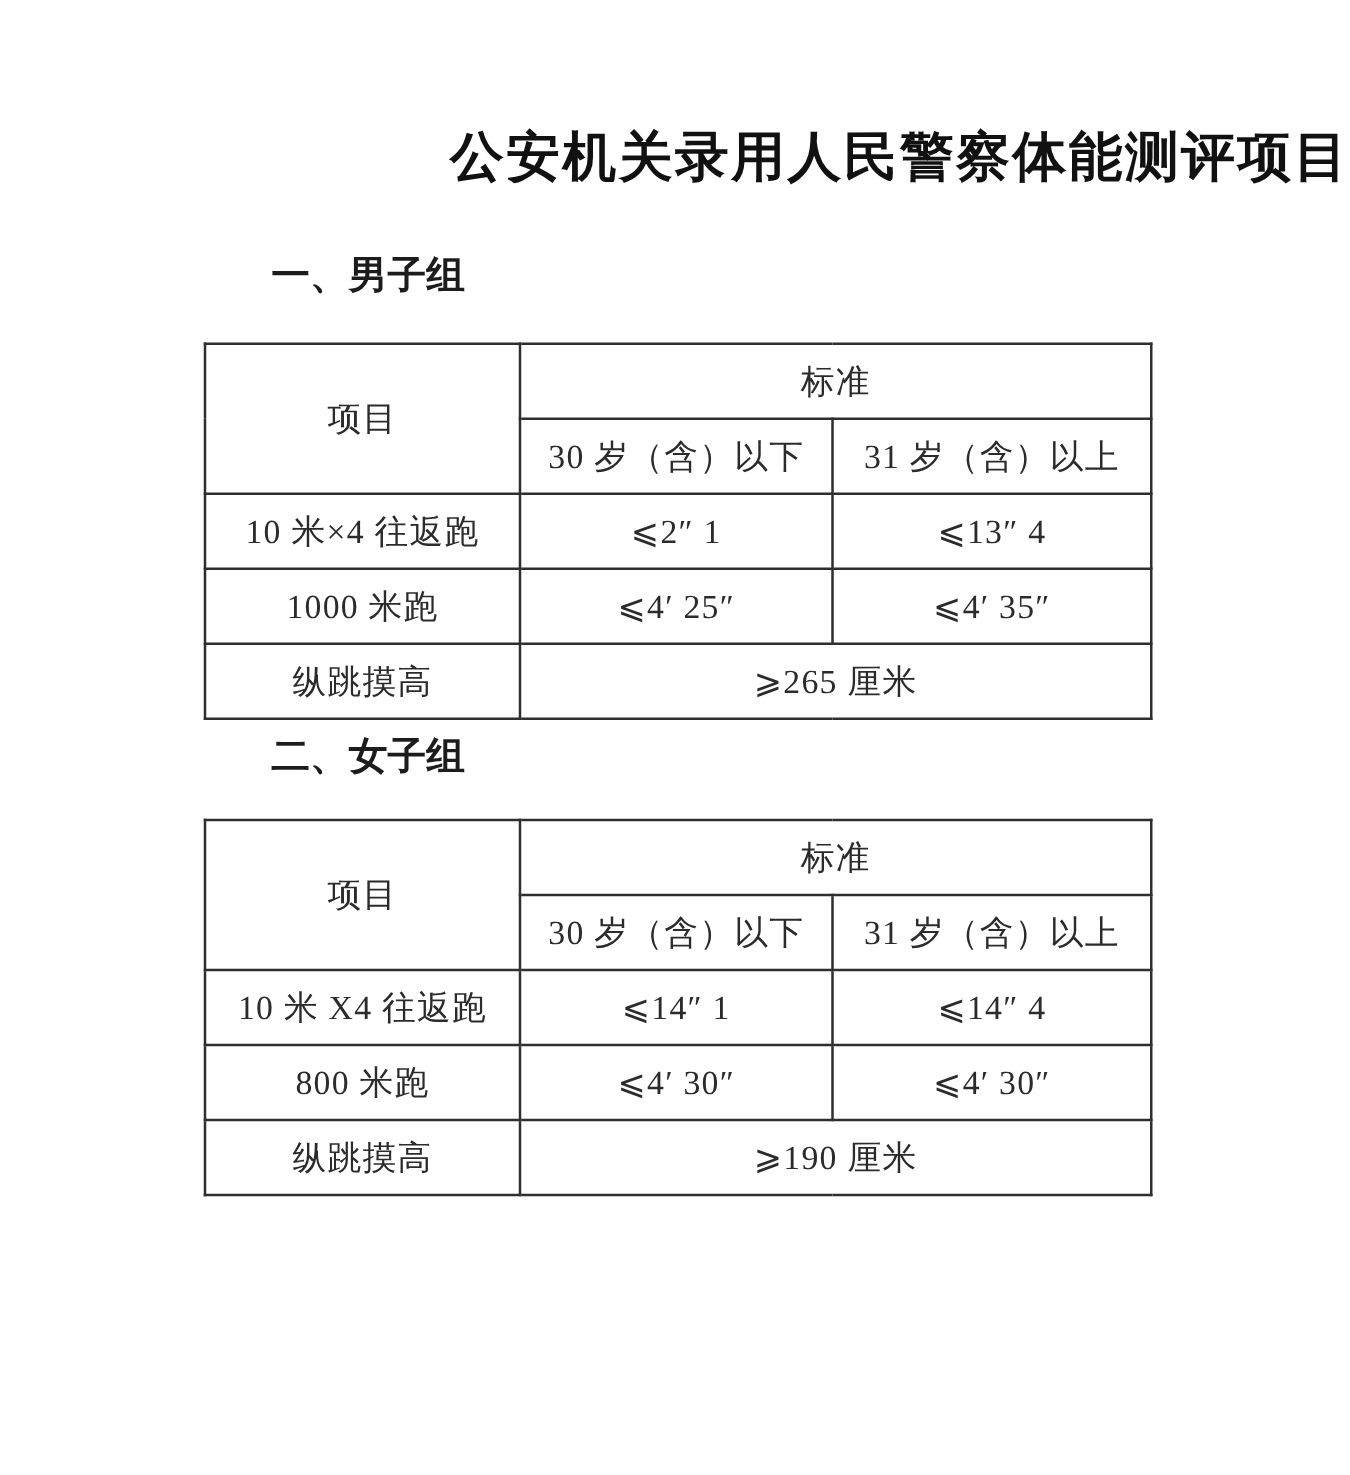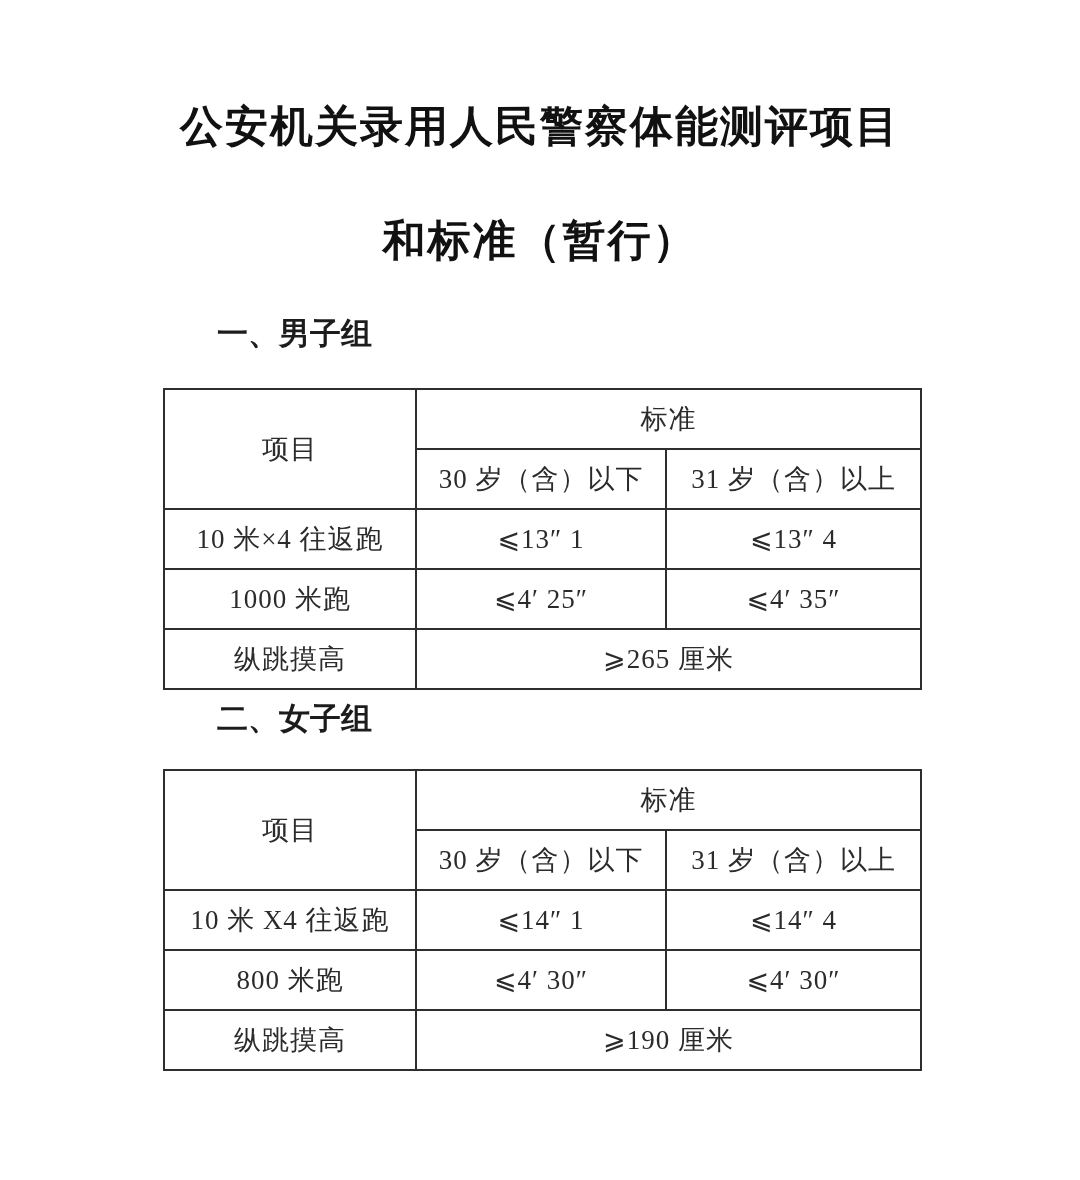--- a/index.html
+++ b/index.html
@@ -11,21 +11,21 @@
     position: relative;
     width: 1080px;
     height: 1180px;
     background: #ffffff;
     color: #262626;
     overflow: hidden;
     font-family: "Liberation Serif", "DejaVu Serif", serif;
   }
   .doc-title {
     margin: 0;
-    text-align: center;
+    text-align: right;
     font-family: "Liberation Sans", "DejaVu Sans", sans-serif;
     font-weight: bold;
     font-size: 43px;
     line-height: 52px;
     color: #111111;
     letter-spacing: 2px;
   }
   .doc-title.line1 { padding-top: 100px; }
   .doc-title.line2 { padding-top: 62px; }
   .section-heading {
@@ -59,42 +59,41 @@
   col.c1 { width: 252px; }
   col.c2 { width: 250px; }
   col.c3 { width: 255px; }
 </style>
 </head>
 <body>
 
 <div class="page">
 
   <div class="doc-title line1">公安机关录用人民警察体能测评项目</div>
-  <div class="doc-title line2">和标准（暂行）</div>
 
   <div class="section-heading first">一、男子组</div>
 
   <table class="standards first">
     <colgroup>
         <col class="c1">
         <col class="c2">
         <col class="c3">
       </colgroup>
     <tbody>
       <tr>
         <td rowspan="2">项目</td>
         <td colspan="2">标准</td>
       </tr>
       <tr>
         <td>30 岁（含）以下</td>
         <td>31 岁（含）以上</td>
       </tr>
       <tr>
         <td>10 米×4 往返跑</td>
-        <td>⩽13″ 1</td>
+        <td>⩽2″ 1</td>
         <td>⩽13″ 4</td>
       </tr>
       <tr>
         <td>1000 米跑</td>
         <td>⩽4′ 25″</td>
         <td>⩽4′ 35″</td>
       </tr>
       <tr>
         <td>纵跳摸高</td>
         <td colspan="2">⩾265 厘米</td>

